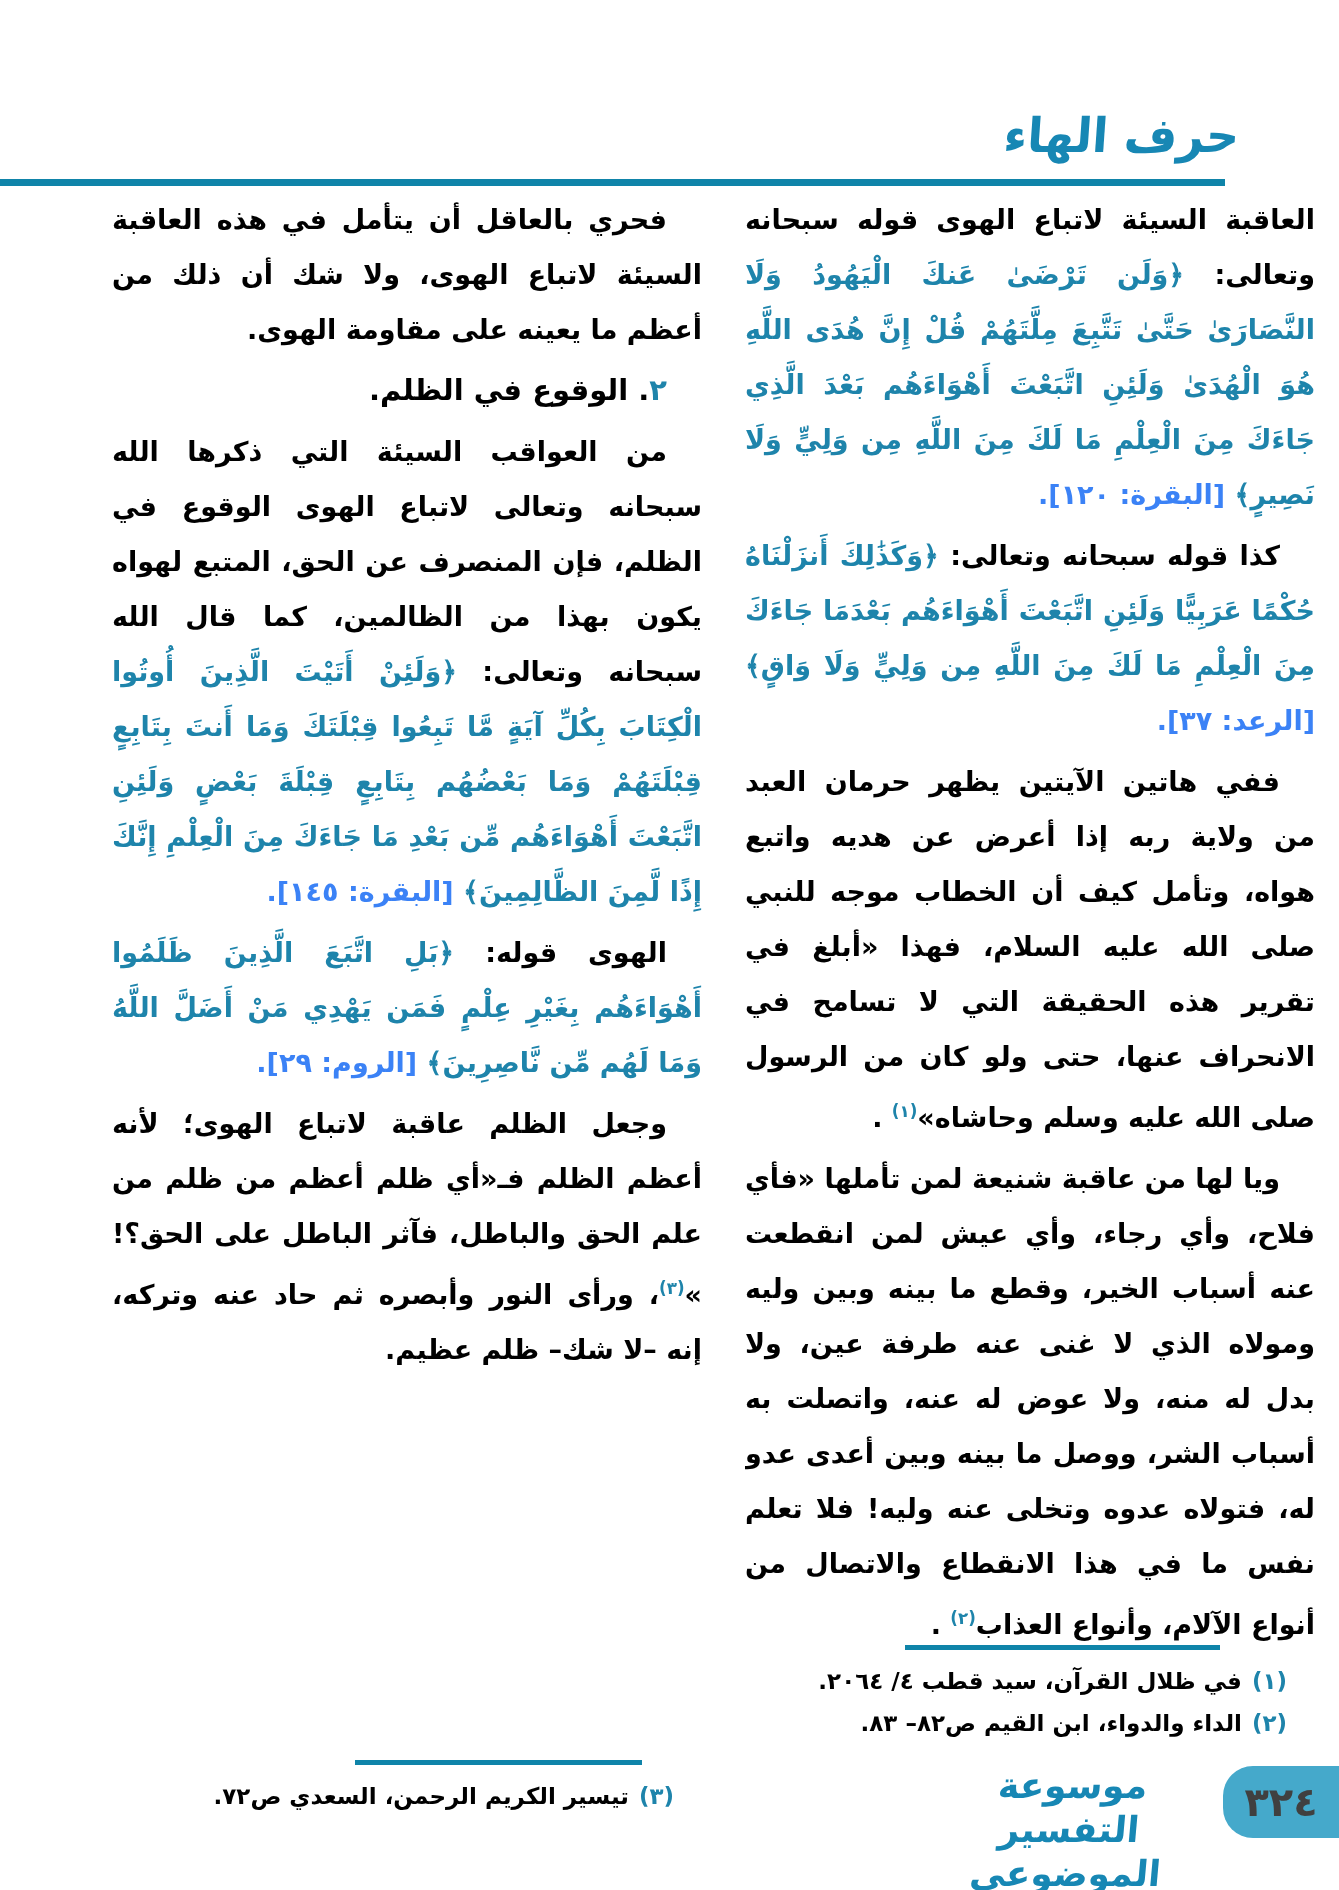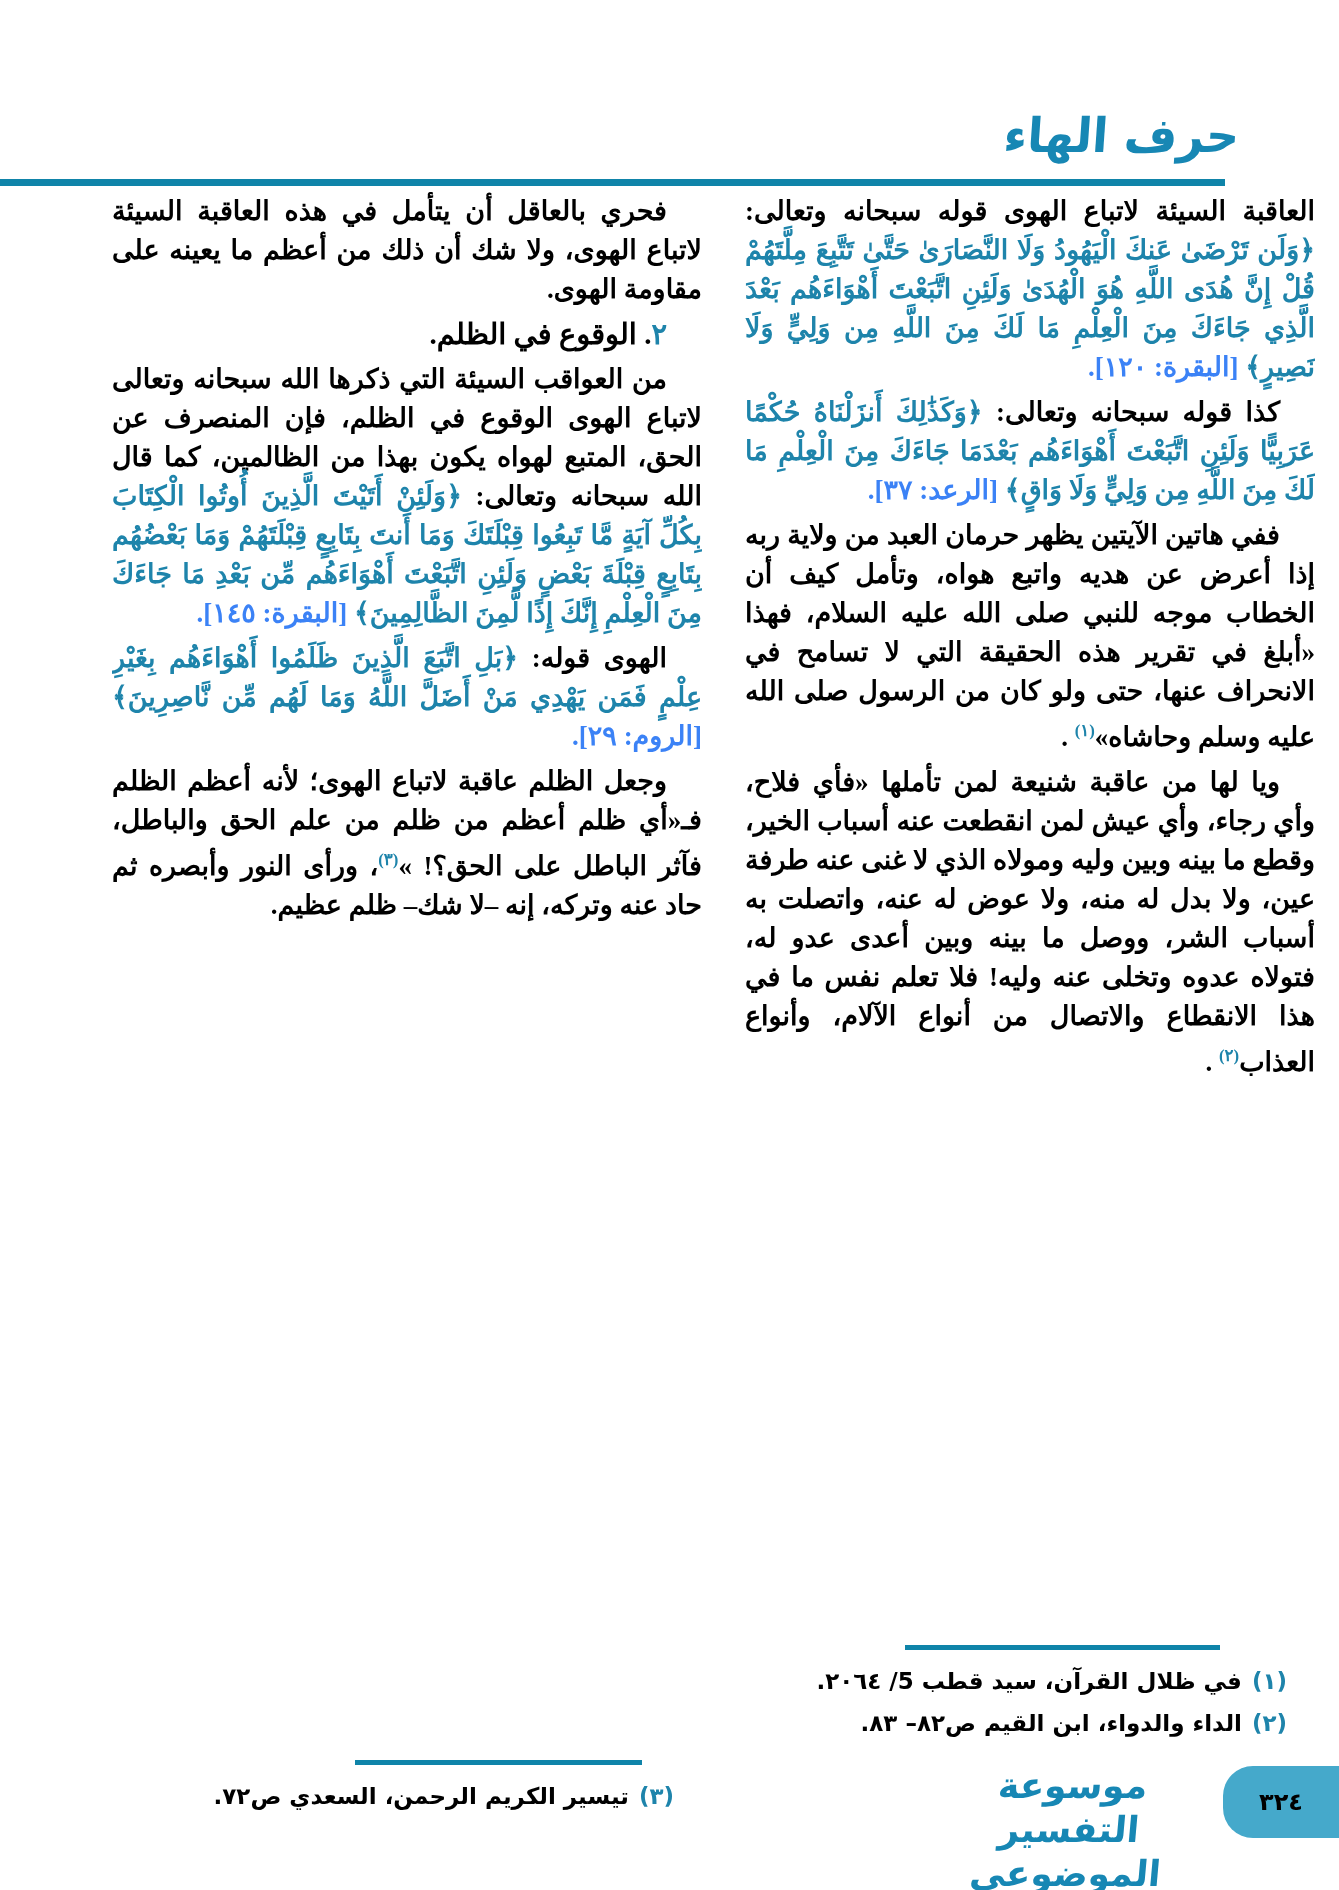--- a/index.html
+++ b/index.html
@@ -31,24 +31,23 @@
   .header-rule{
     position:absolute;top:179px;left:0;width:1225px;height:7px;
     background:var(--accent);border:none;
   }
 
   
   .col{position:absolute;top:192px;overflow:hidden;}
   .col-right{right:24px;width:570px;height:1450px;}
   .col-left{left:112px;width:590px;height:1485px;}
   .para{
-    font-size:27px;line-height:39px;font-weight:700;
+    font-size:27px;line-height:55px;font-weight:700;
     text-align:justify;text-indent:35px;
     margin-bottom:6px;
-    font-family:Liberation Serif, serif;
   }
   .para.no-indent{text-indent:0;}
   .para.heading{text-align:right;font-size:29px;}
   .run-t{color:#000;}
   .run-q{color:var(--verse);}
   .run-r{color:#3b82f6;}
   .run-fn{color:var(--verse);vertical-align:super;font-size:0.62em;font-weight:700;}
   .run-num{color:var(--verse);font-weight:700;}
   .run-h{color:#000;font-weight:700;}
 
@@ -71,21 +70,21 @@
   .footer-logo .logo-line1{
     font-size:36px;font-weight:700;line-height:44px;
     transform:skewX(-5deg);
   }
   .page-badge{
     position:absolute;top:1766px;right:0;width:116px;height:72px;
     background:var(--badge);
     border-radius:30px 0 0 30px;
     display:flex;align-items:center;justify-content:center;
   }
-  .page-number{color:#000000;font-size:24px;font-weight:700;}
+  .page-number{color:#404040;font-size:40px;font-weight:700;}
 </style>
 </head>
 <body>
 
 <div class="page">
 
   <div class="section-title">حرف الهاء</div>
   <div class="header-rule"></div>
 
   <section class="col col-right">
@@ -99,21 +98,21 @@
     <p class="para"><span class="run run-t">فحري بالعاقل أن يتأمل في هذه العاقبة السيئة لاتباع الهوى، ولا شك أن ذلك من أعظم ما يعينه على مقاومة الهوى.</span></p>
     <p class="para heading"><span class="run run-num">٢</span><span class="run run-h">. الوقوع في الظلم.</span></p>
     <p class="para"><span class="run run-t">من العواقب السيئة التي ذكرها الله سبحانه وتعالى لاتباع الهوى الوقوع في الظلم، فإن المنصرف عن الحق، المتبع لهواه يكون بهذا من الظالمين، كما قال الله سبحانه وتعالى: </span><span class="run run-q">﴿وَلَئِنْ أَتَيْتَ الَّذِينَ أُوتُوا الْكِتَابَ بِكُلِّ آيَةٍ مَّا تَبِعُوا قِبْلَتَكَ وَمَا أَنتَ بِتَابِعٍ قِبْلَتَهُمْ وَمَا بَعْضُهُم بِتَابِعٍ قِبْلَةَ بَعْضٍ وَلَئِنِ اتَّبَعْتَ أَهْوَاءَهُم مِّن بَعْدِ مَا جَاءَكَ مِنَ الْعِلْمِ إِنَّكَ إِذًا لَّمِنَ الظَّالِمِينَ﴾</span><span class="run run-r"> [البقرة: ١٤٥].</span></p>
     <p class="para"><span class="run run-t">الهوى قوله: </span><span class="run run-q">﴿بَلِ اتَّبَعَ الَّذِينَ ظَلَمُوا أَهْوَاءَهُم بِغَيْرِ عِلْمٍ فَمَن يَهْدِي مَنْ أَضَلَّ اللَّهُ وَمَا لَهُم مِّن نَّاصِرِينَ﴾</span><span class="run run-r"> [الروم: ٢٩].</span></p>
     <p class="para"><span class="run run-t">وجعل الظلم عاقبة لاتباع الهوى؛ لأنه أعظم الظلم فـ«أي ظلم أعظم من ظلم من علم الحق والباطل، فآثر الباطل على الحق؟! »</span><span class="run run-fn">(٣)</span><span class="run run-t">، ورأى النور وأبصره ثم حاد عنه وتركه، إنه –لا شك– ظلم عظيم.</span></p>
   </section>
 
   <div class="footnotes footnotes-right">
     <div class="footnote-rule"></div>
     <div class="footnote">
-      <span class="fn-marker">(١)</span><span class="fn-text">في ظلال القرآن، سيد قطب 5/ ٢٠٦٤.</span>
+      <span class="fn-marker">(١)</span><span class="fn-text">في ظلال القرآن، سيد قطب ٤/ ٢٠٦٤.</span>
     </div>
     <div class="footnote">
       <span class="fn-marker">(٢)</span><span class="fn-text">الداء والدواء، ابن القيم ص٨٢– ٨٣.</span>
     </div>
   </div>
 
   <div class="footnotes footnotes-left">
     <div class="footnote-rule"></div>
     <div class="footnote">
       <span class="fn-marker">(٣)</span><span class="fn-text">تيسير الكريم الرحمن، السعدي ص٧٢.</span>

